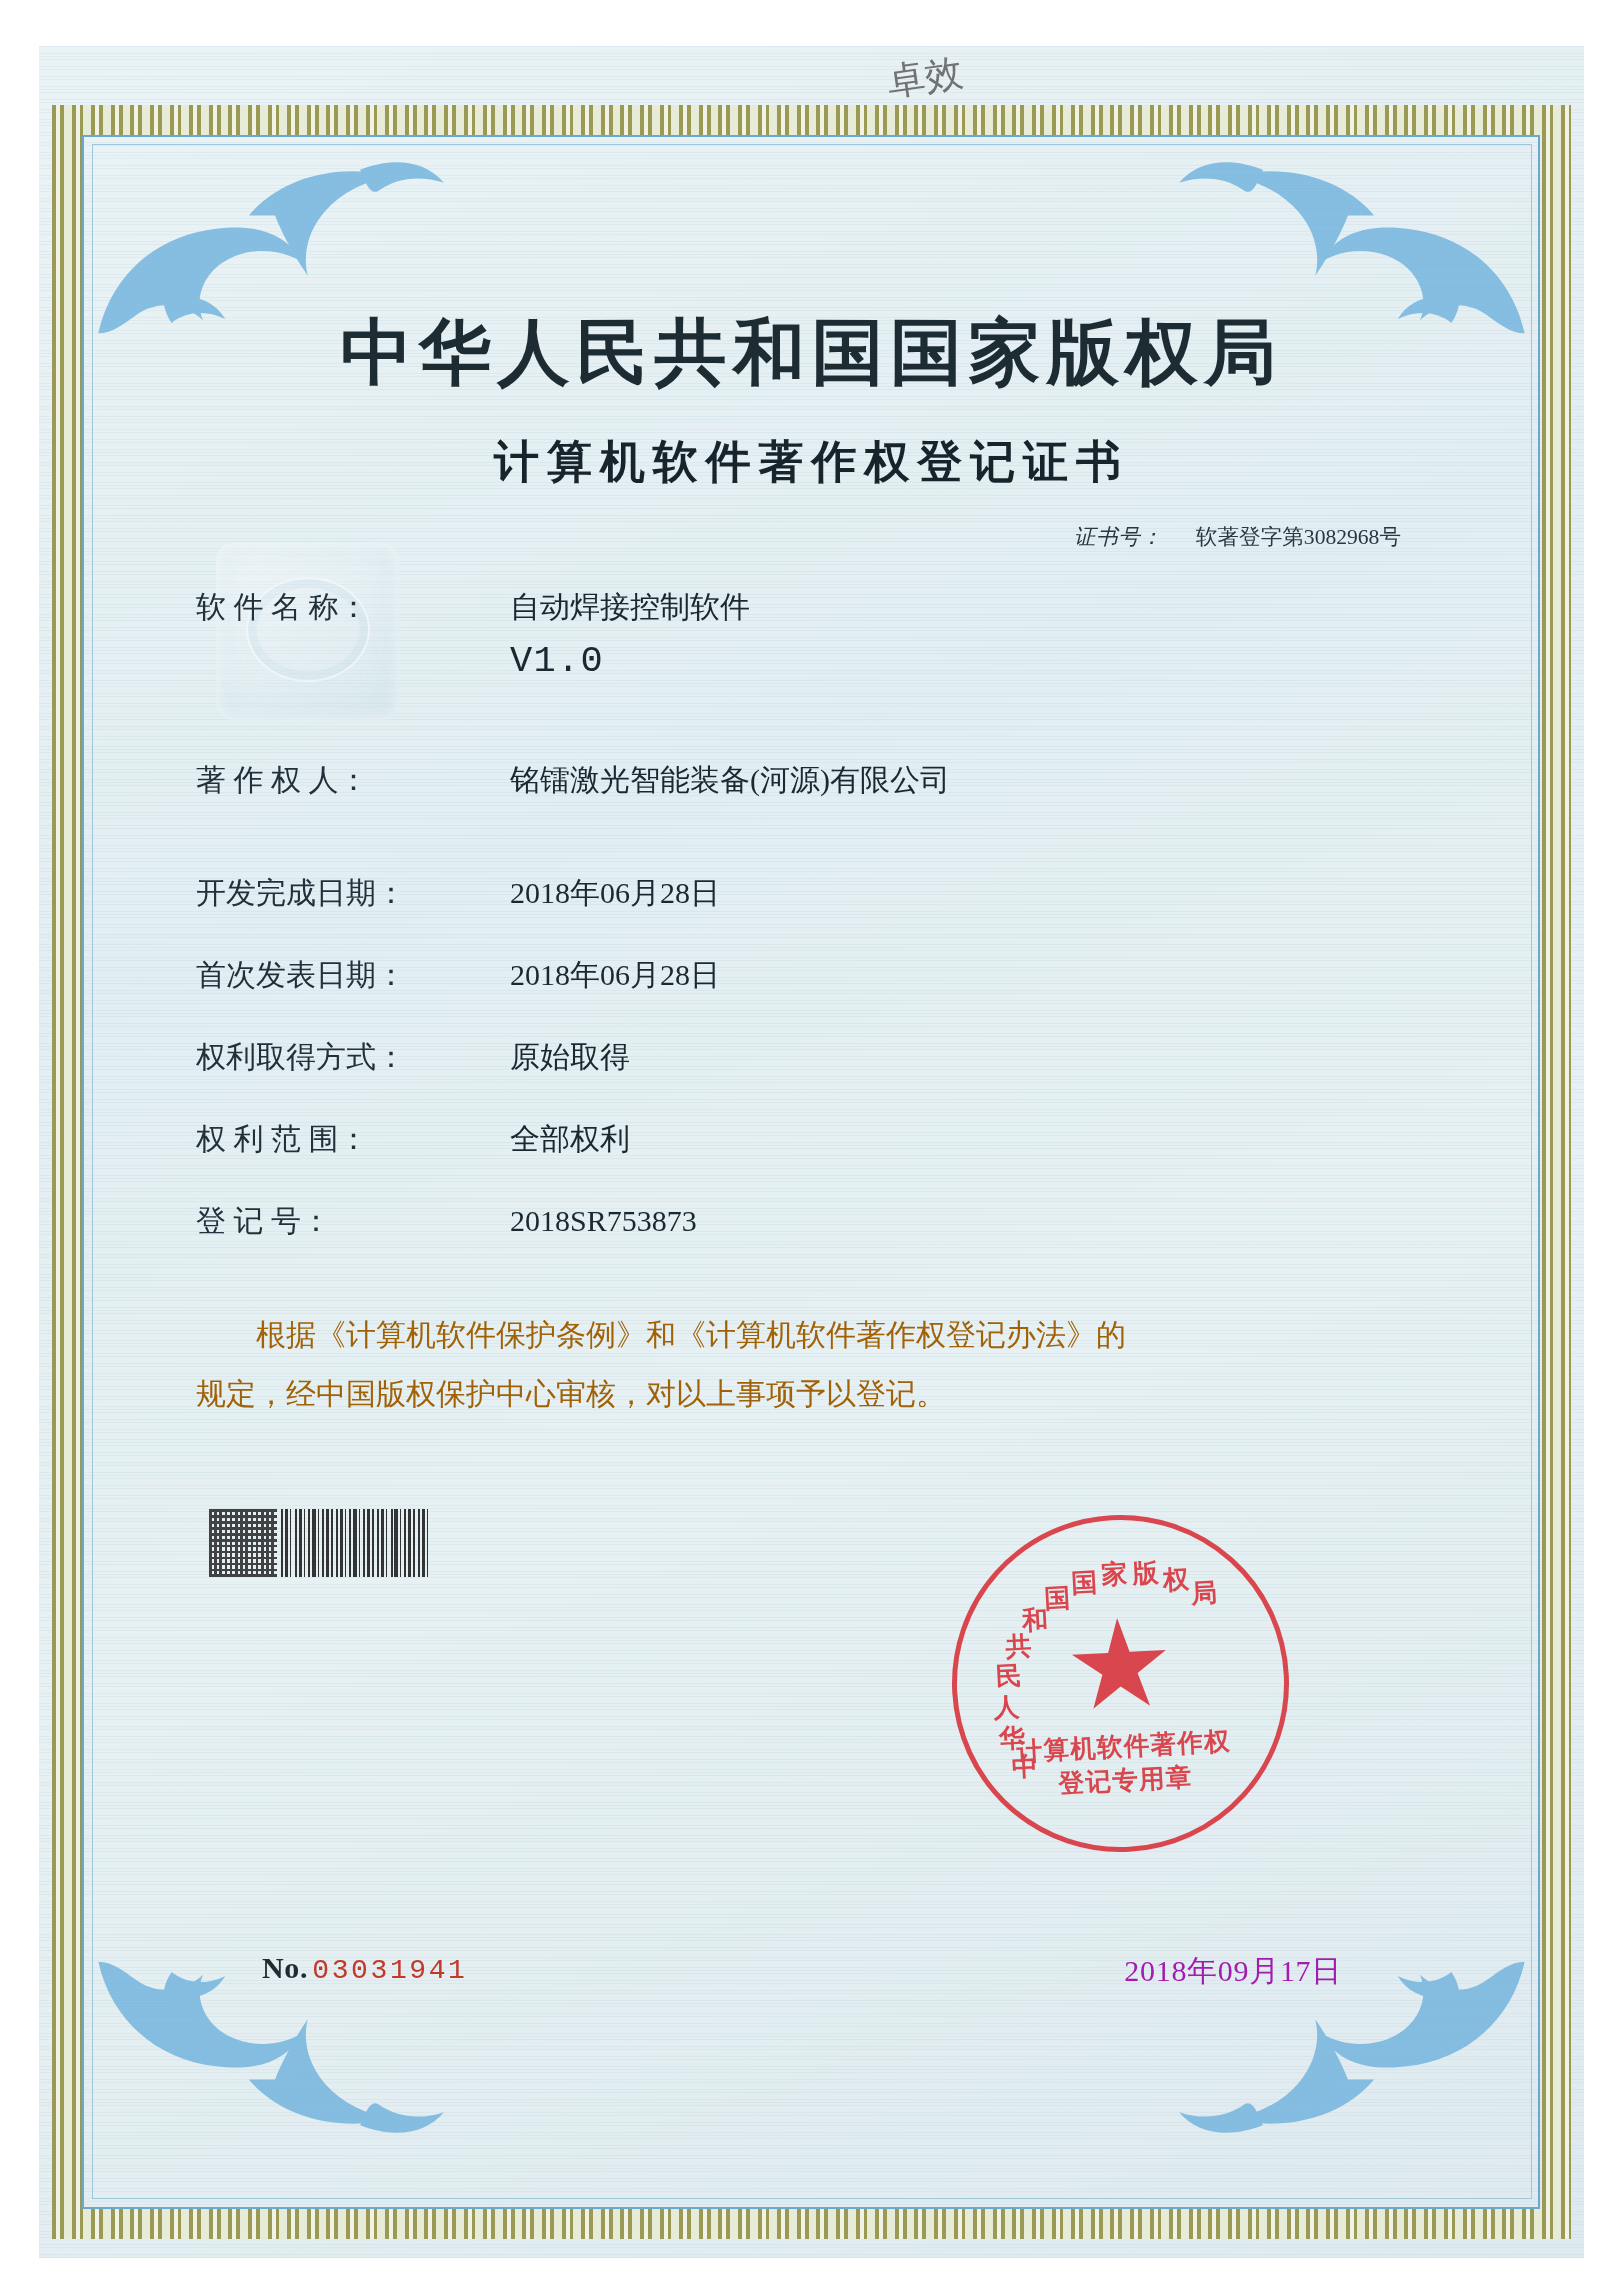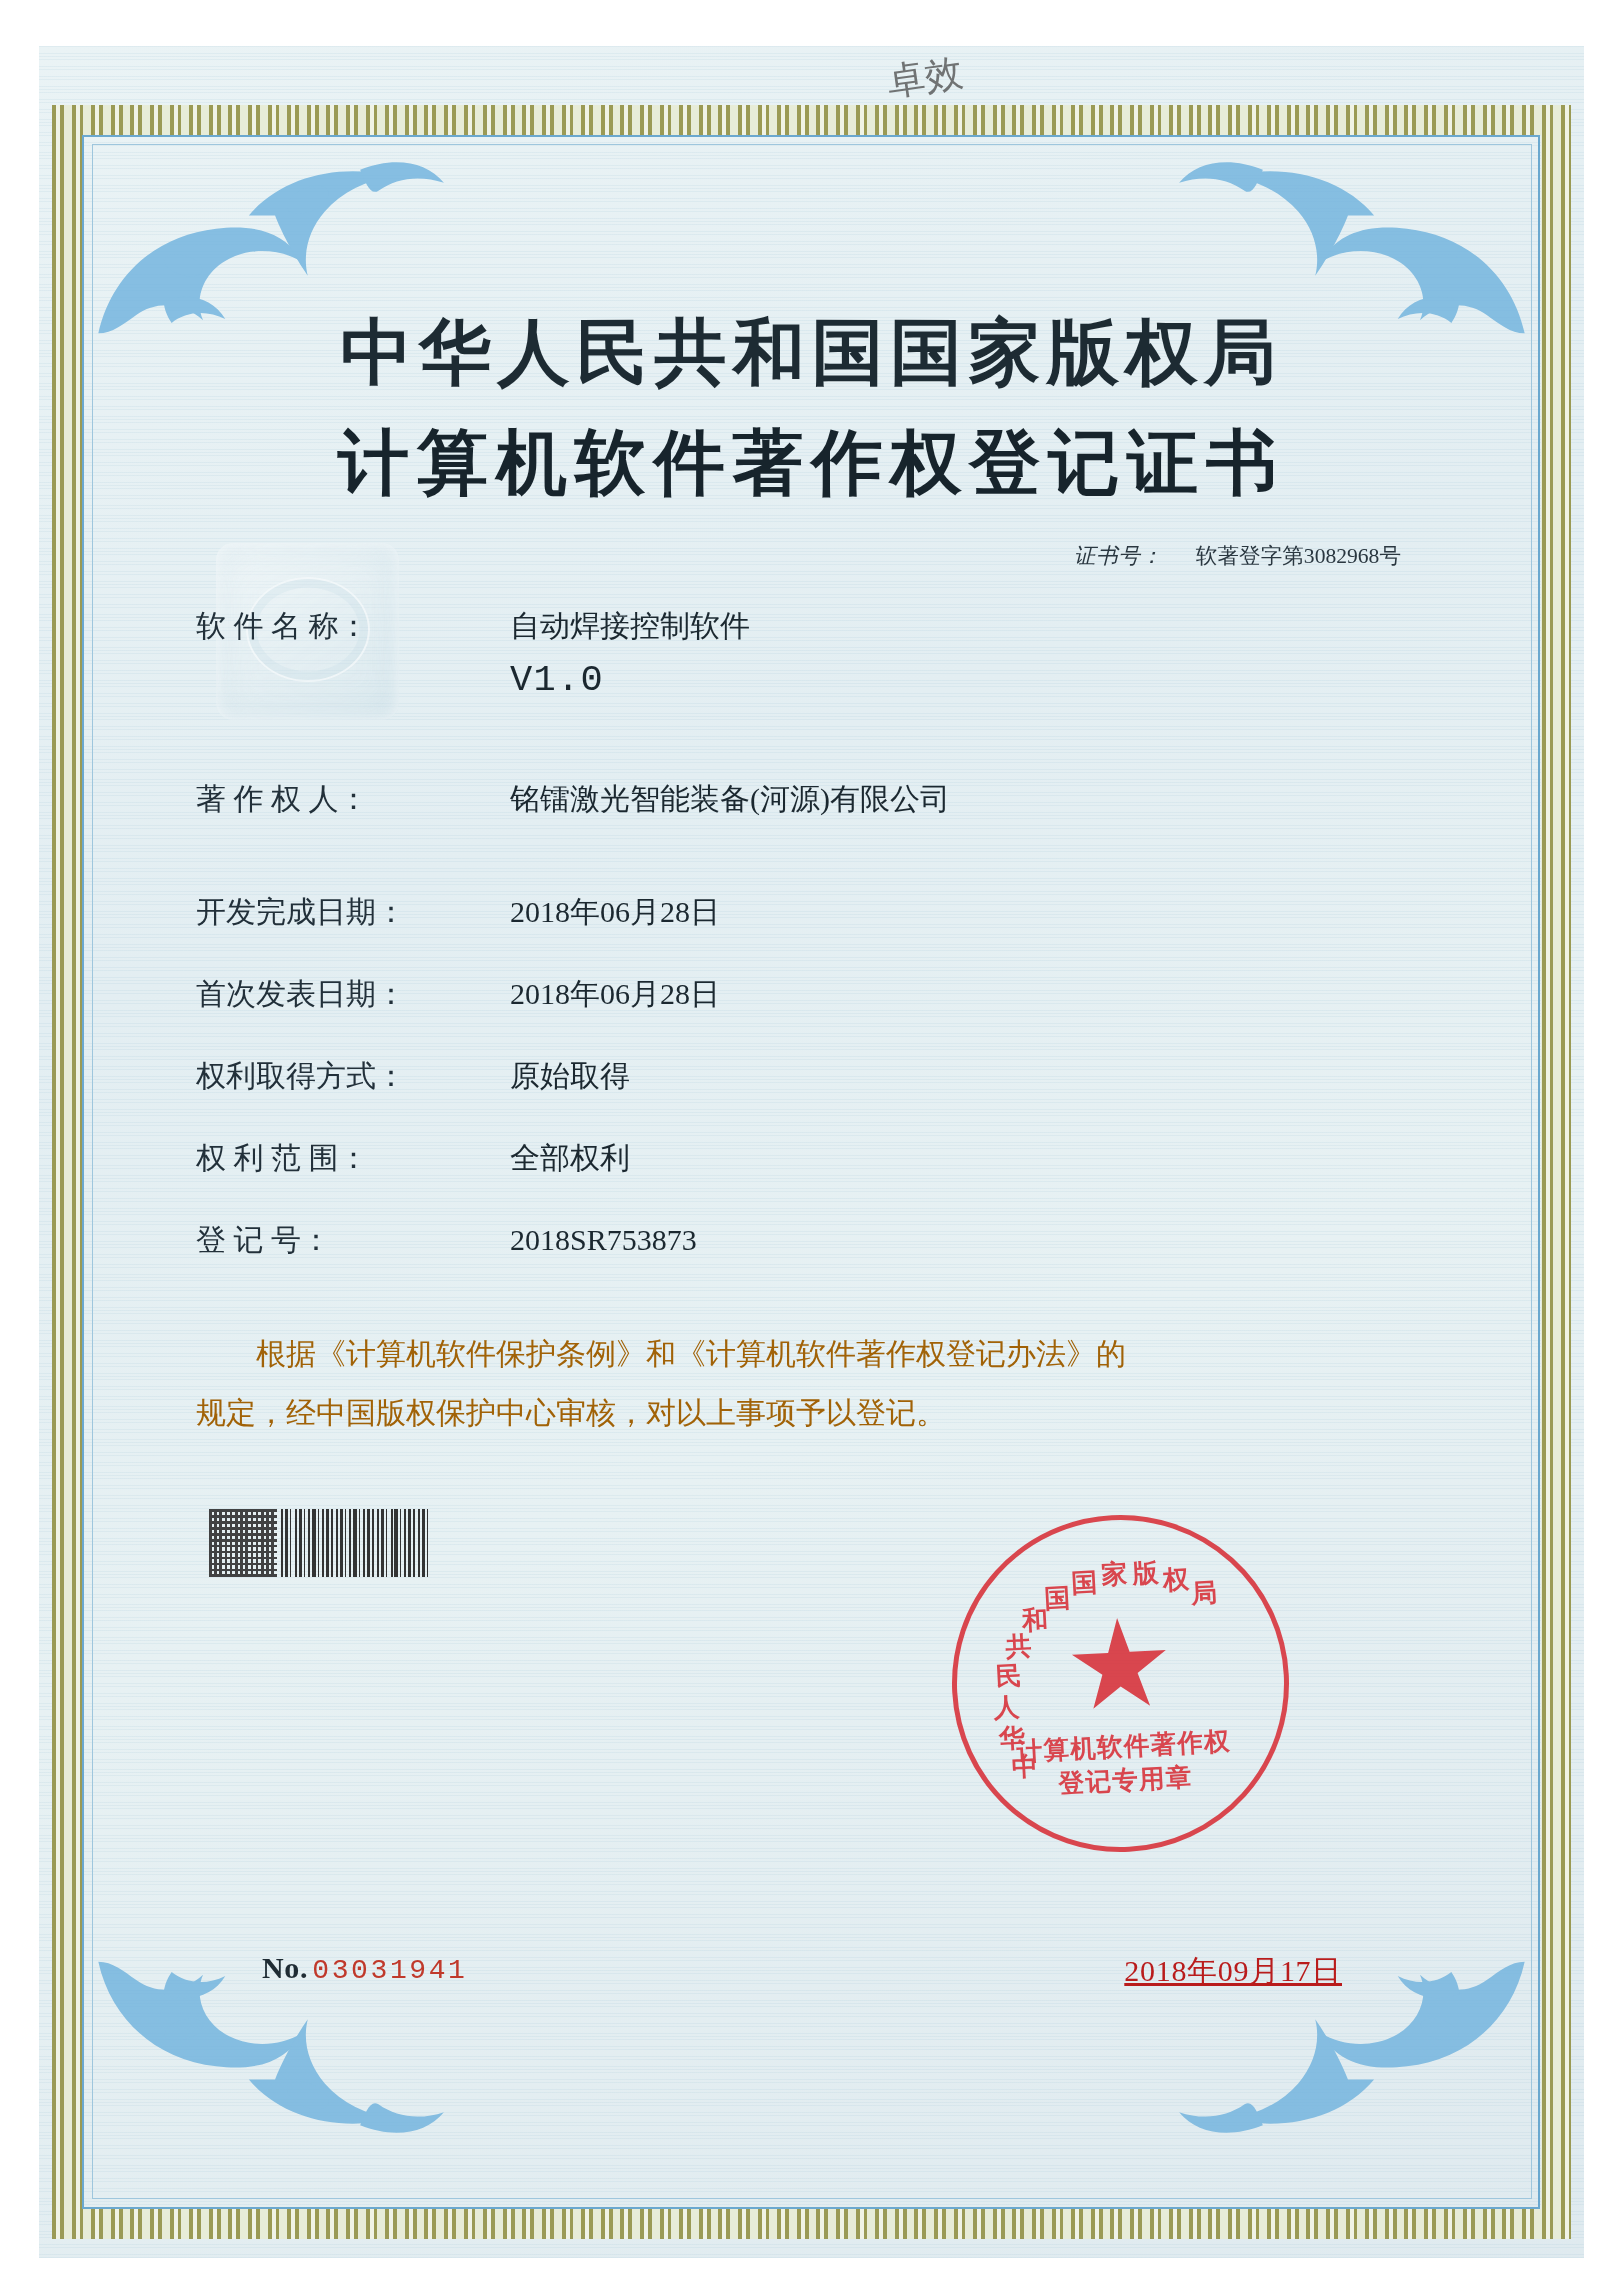--- a/index.html
+++ b/index.html
@@ -124,24 +124,24 @@
     text-align: center;
     margin-top: 141px;
     font-family: "DejaVu Serif", "Liberation Serif", serif;
     font-weight: 700;
     font-size: 72px;
     letter-spacing: 6.5px;
     color: #1d2b33;
   }
   .title-sub {
     text-align: center;
-    margin-top: 15px;
+    margin-top: 31px;
     font-family: "DejaVu Serif", "Liberation Serif", serif;
     font-weight: 700;
-    font-size: 71px;
+    font-size: 45px;
     letter-spacing: 7.9px;
     color: #17242c;
   }
 
   .cert-no-line {
     margin-top: 30px;
     text-align: right;
     padding-right: 111px;
     font-size: 21.6px;
     color: #2a3740;
@@ -286,23 +286,22 @@
     color: #c0392b;
     letter-spacing: 2.6px;
     font-family: "Liberation Mono", monospace;
     font-size: 28px;
   }
   .footer-date {
     position: absolute;
     right: 281px;
     top: 1951px;
     font-size: 30px;
-    color: #b91c1c;
+    color: #a21caf;
     letter-spacing: 0.7px;
-    text-decoration: underline;
   }
 
   
   .hand-mark {
     position: absolute;
     left: 887px;
     top: 52px;
     font-size: 38px;
     color: #4a4a4a;
     font-family: "DejaVu Serif", serif;

